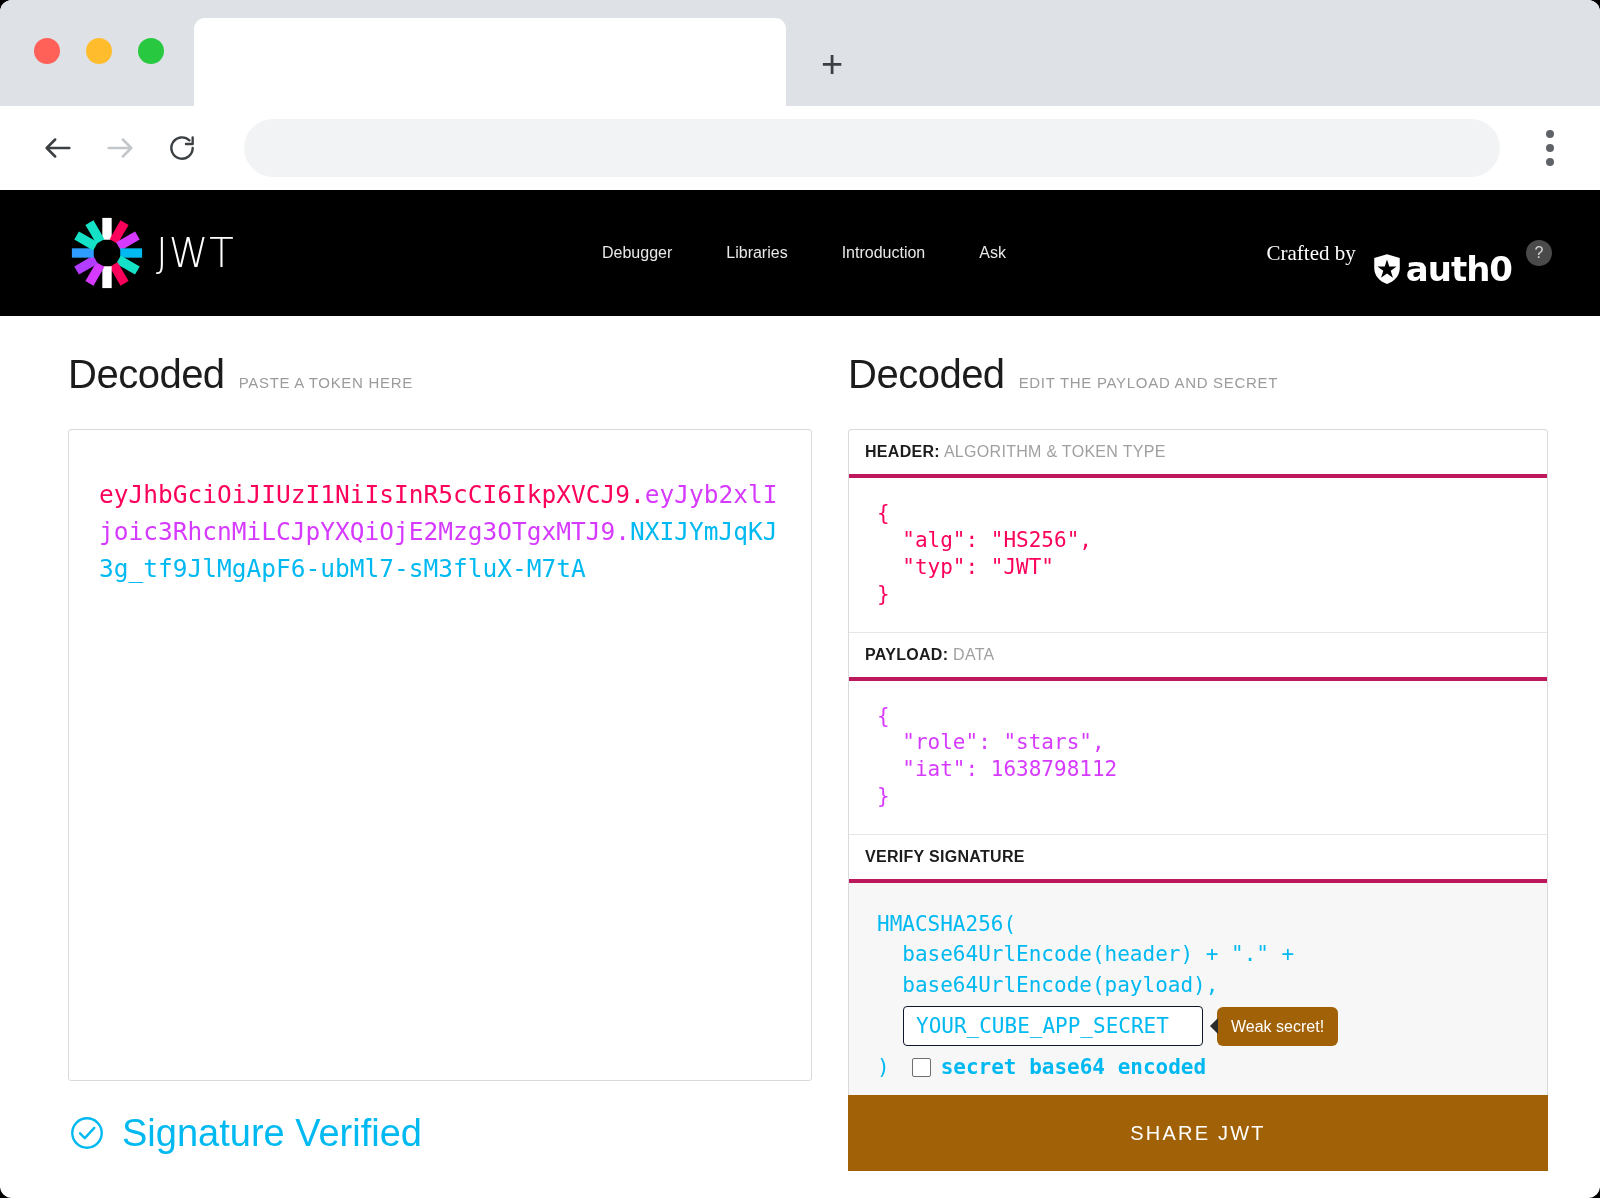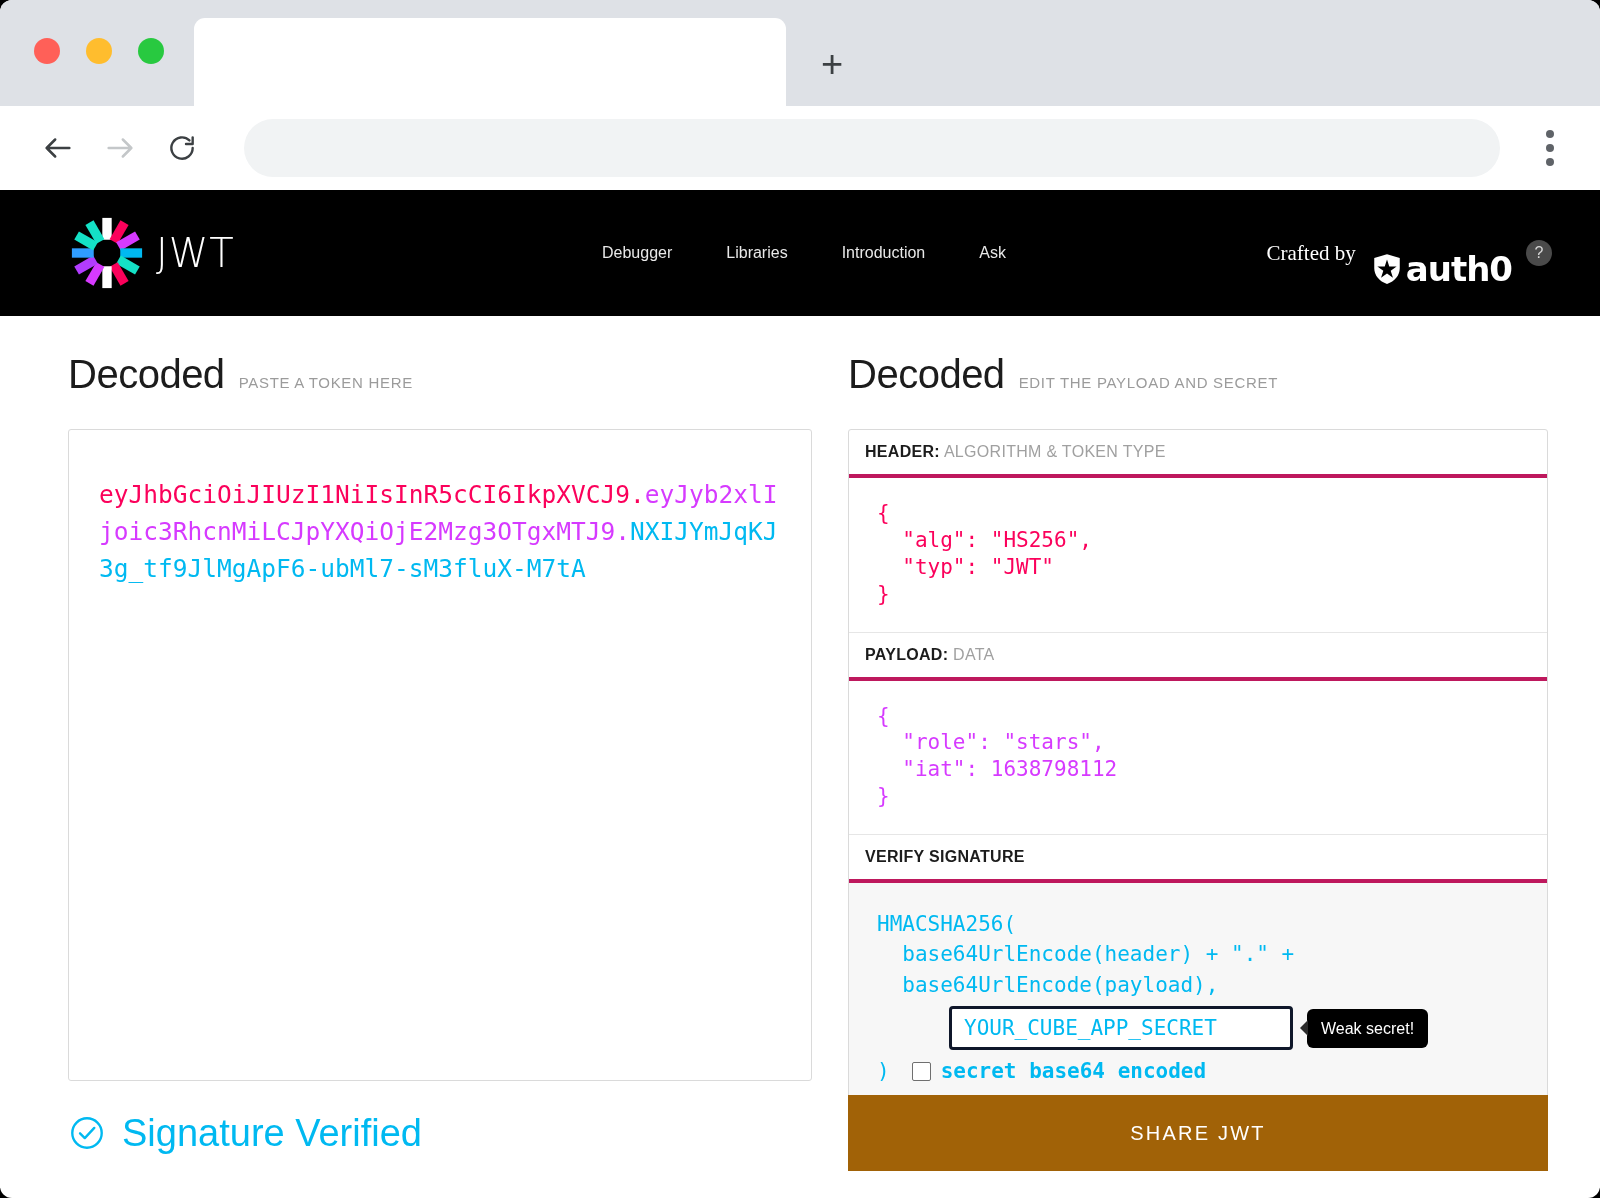--- a/index.html
+++ b/index.html
@@ -179,32 +179,31 @@
     line-height: 1.45;
     color: #00b9f1;
     position: relative;
   }
   .sigline { white-space: pre; }
   .secret-row { display: flex; align-items: center; position: relative; margin: 6px 0 4px 26px; }
   .secret-input {
     font-family: "DejaVu Sans Mono", monospace;
     font-size: 21px;
     color: #00b9f1;
-    border: 3px solid #0f172a;
+    border: 1px solid #0f172a;
     background: #ffffff;
     border-radius: 4px;
     padding: 7px 12px;
-    width: 344px;
+    width: 300px;
     outline: none;
-    margin-left: 46px;
   }
   .tooltip {
     position: relative;
     margin-left: 14px;
-    background: #000000;
+    background: #a16207;
     color: #ffffff;
     font-family: "Liberation Sans", sans-serif;
     font-size: 16px;
     padding: 8px 14px;
     border-radius: 6px;
     white-space: nowrap;
   }
   .tooltip::before {
     content: "";
     position: absolute; left: -7px; top: 50%;

